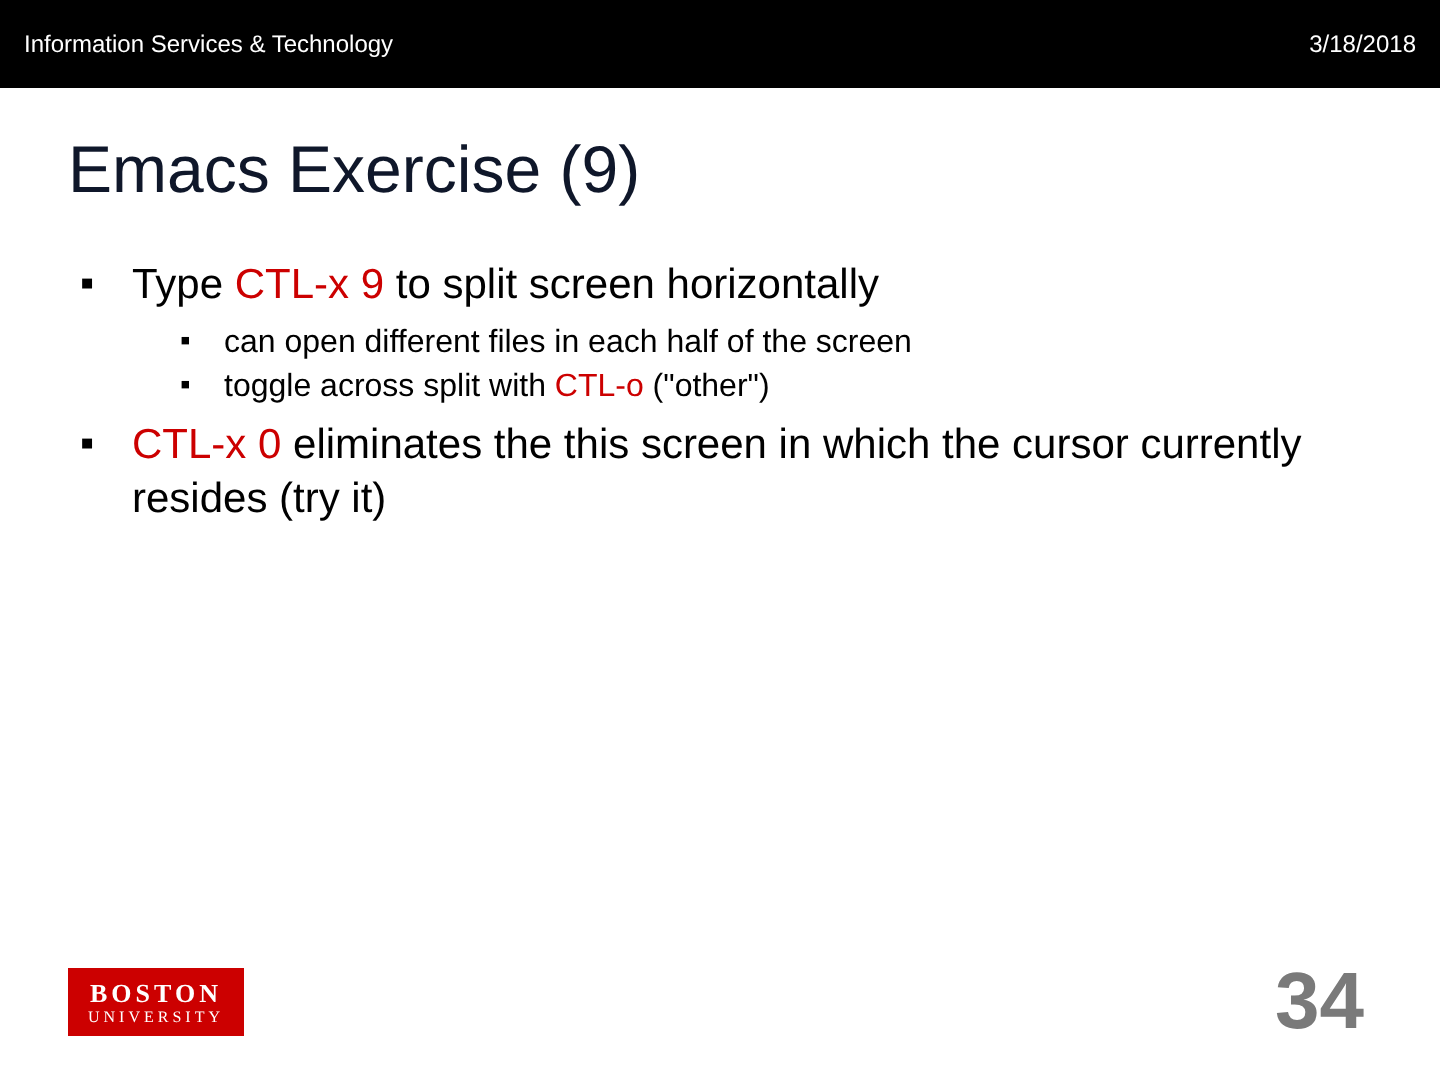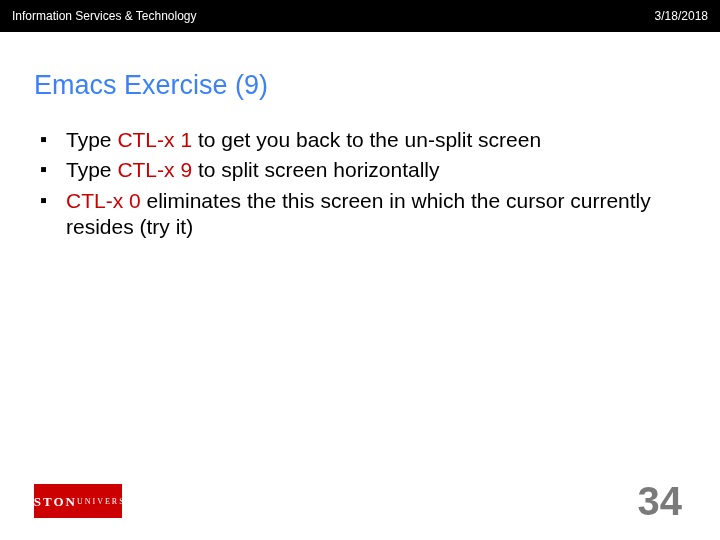--- a/index.html
+++ b/index.html
@@ -14,31 +14,31 @@
   .slide {
     width: 720px;
     height: 540px;
     background: #fff;
     position: relative;
     box-sizing: border-box;
   }
   .header-bar {
     background: #000;
     color: #fff;
-    height: 32px;
+    height: 44px;
     display: flex;
     justify-content: space-between;
     align-items: center;
     padding: 0 12px;
     font-size: 12px;
   }
   .title {
-    font-size: 27px;
-    color: #3b82f6;
-    padding: 38px 34px 6px 34px;
+    font-size: 33px;
+    color: #0f172a;
+    padding: 22px 34px 6px 34px;
     font-weight: normal;
   }
   .body {
     padding: 20px 40px 0 40px;
   }
   ul.main {
     list-style: none;
     padding: 0;
     margin: 0;
     font-size: 21px;
@@ -81,21 +81,21 @@
     color: #c00;
   }
   .logo {
     position: absolute;
     left: 34px;
     bottom: 22px;
     width: 88px;
     height: 34px;
     background: #c00;
     display: flex;
-    flex-direction: row;
+    flex-direction: column;
     align-items: center;
     justify-content: center;
     color: #fff;
     font-family: Georgia, 'Times New Roman', serif;
     line-height: 1;
   }
   .logo .l1 {
     font-size: 13px;
     letter-spacing: 2px;
     font-weight: bold;
@@ -124,27 +124,32 @@
   <div class="header-bar">
     <span>Information Services &amp; Technology</span>
     <span>3/18/2018</span>
   </div>
 
   <div class="title">Emacs Exercise (9)</div>
 
   <div class="body">
     <ul class="main">
 
-      <li>
-        <span>Type </span><span class="accent">CTL-x 1</span><span> to get you back to the un-split screen</span>
-      </li>
 
 
       <li>
         <span>Type </span><span class="accent">CTL-x 9</span><span> to split screen horizontally</span>
+        <ul class="sub">
+          <li>
+            <span>can open different files in each half of the screen</span>
+          </li>
+          <li>
+            <span>toggle across split with </span><span class="accent">CTL-o</span><span> ("other")</span>
+          </li>
+        </ul>
       </li>
 
       <li>
         <span class="accent">CTL-x 0</span><span> eliminates the this screen in which the cursor currently resides (try it)</span>
       </li>
 
     </ul>
   </div>
 
   <div class="logo">

